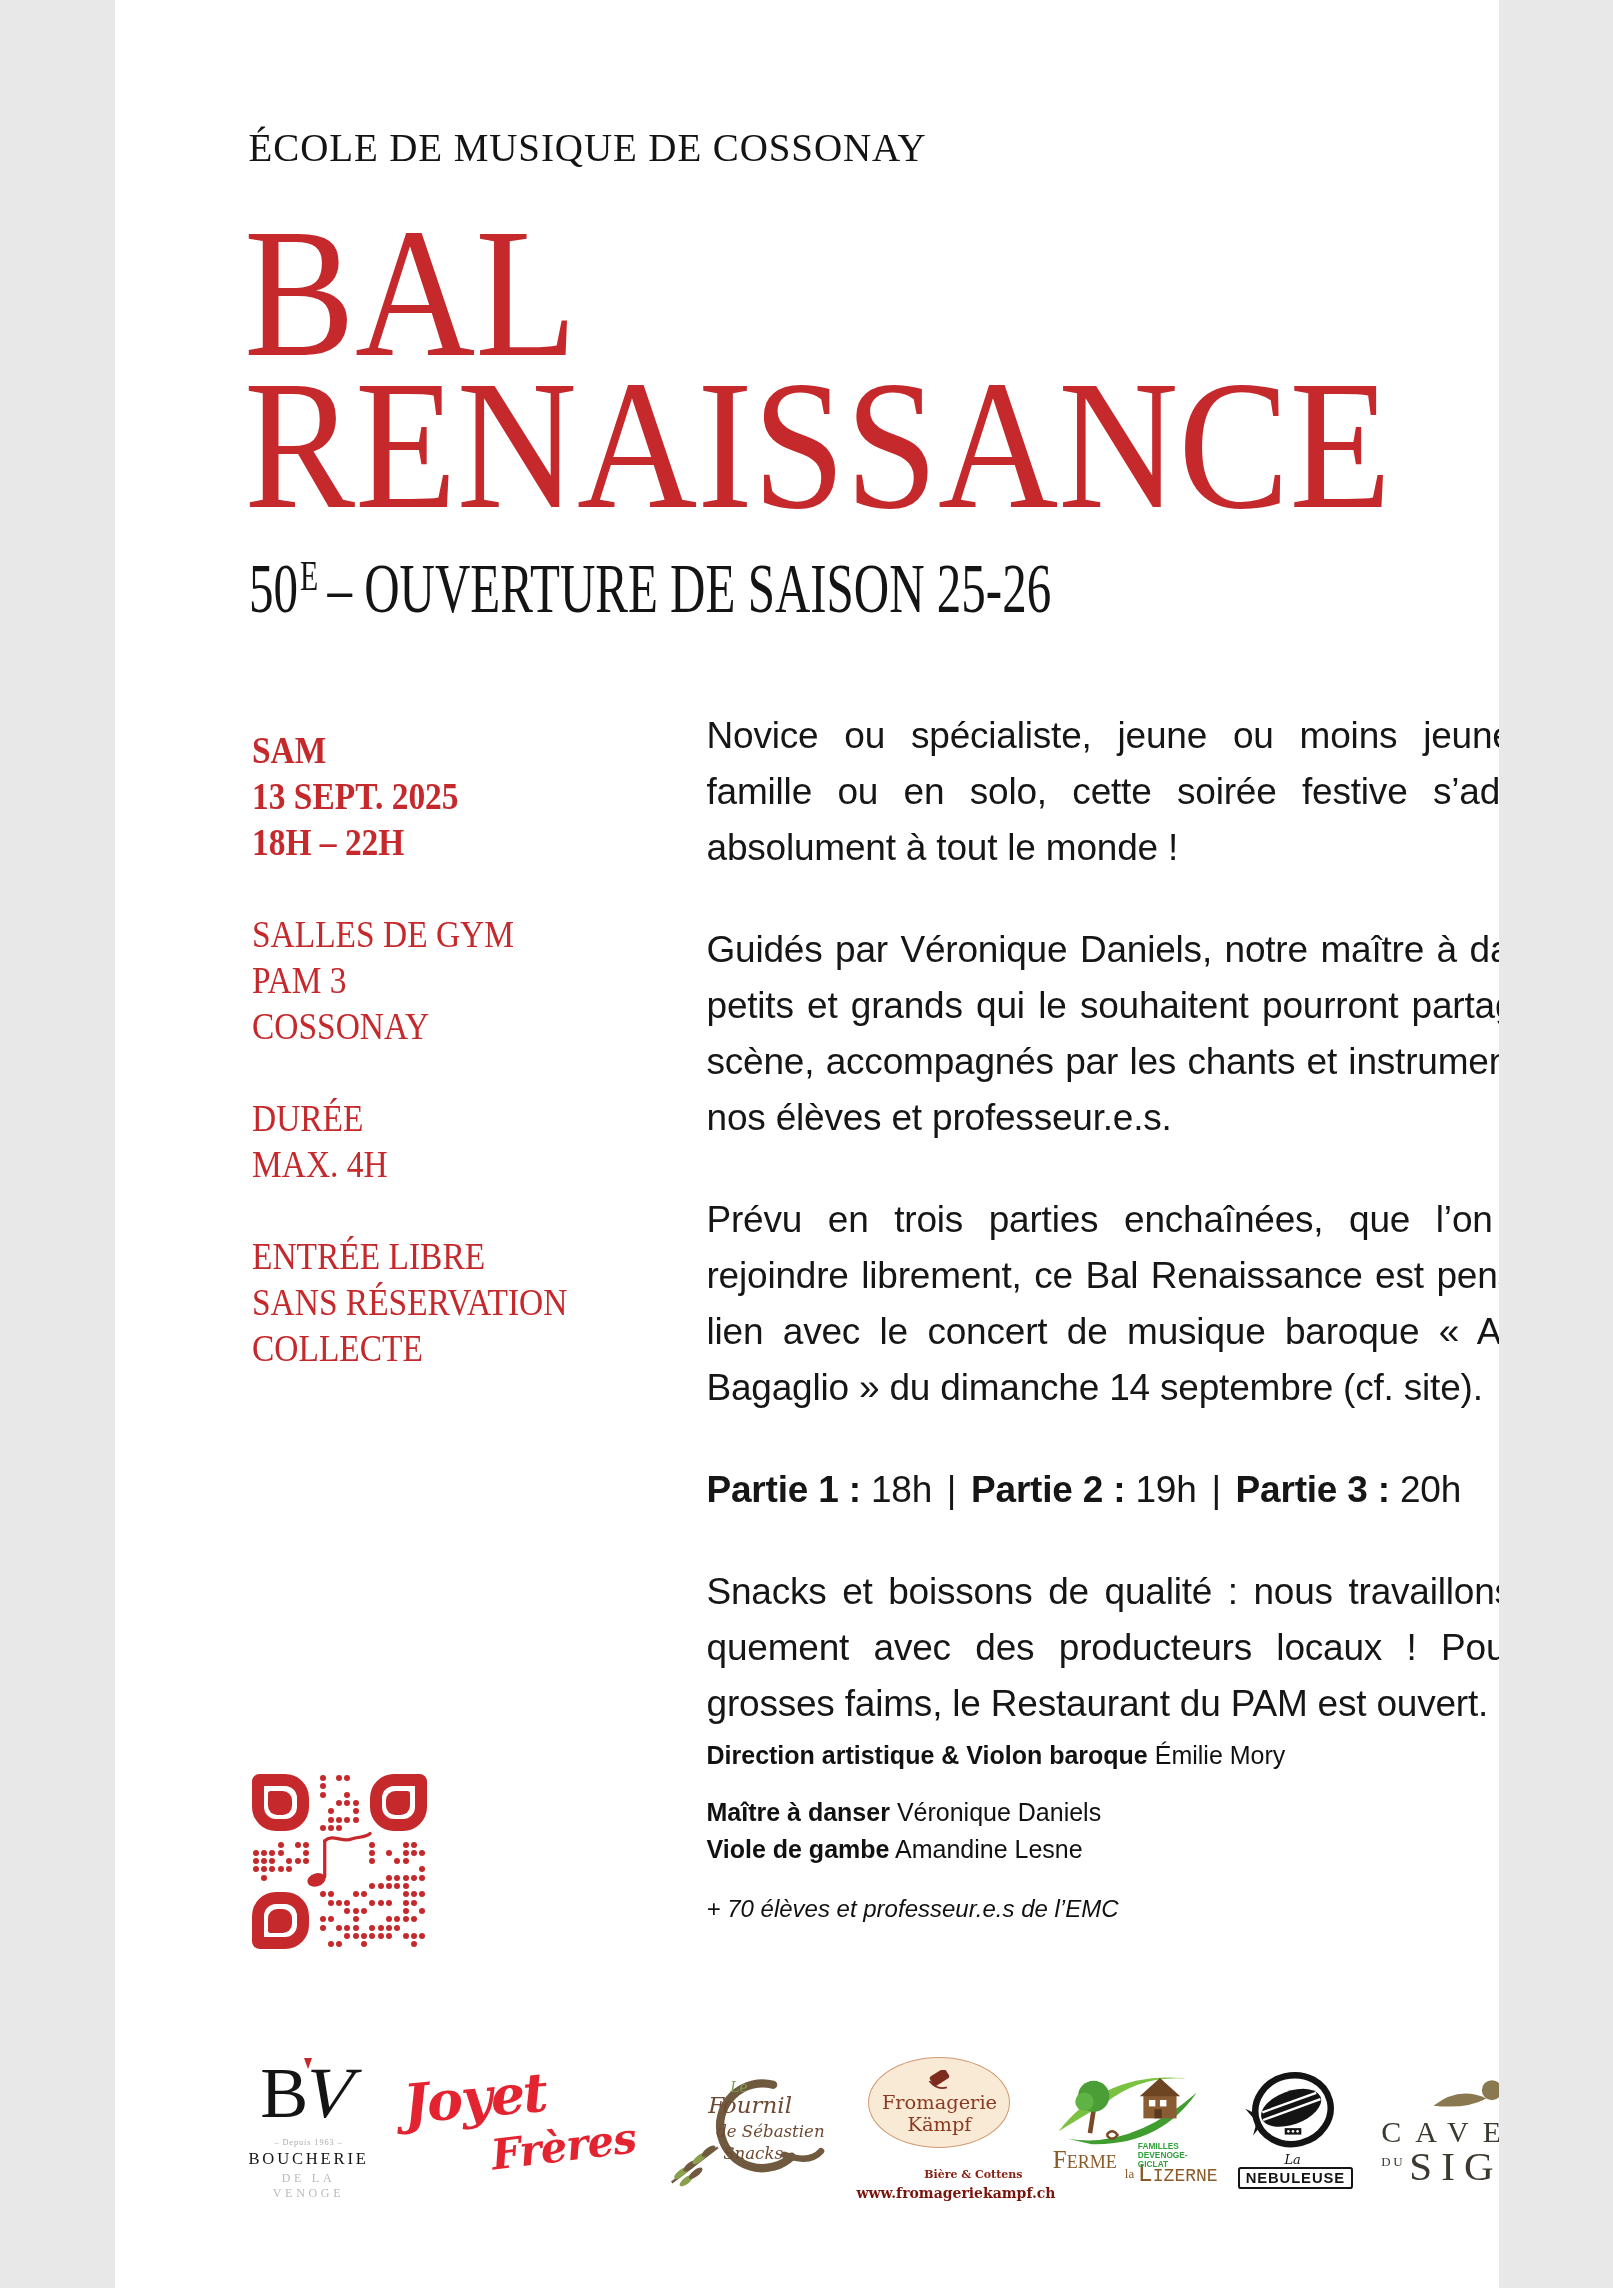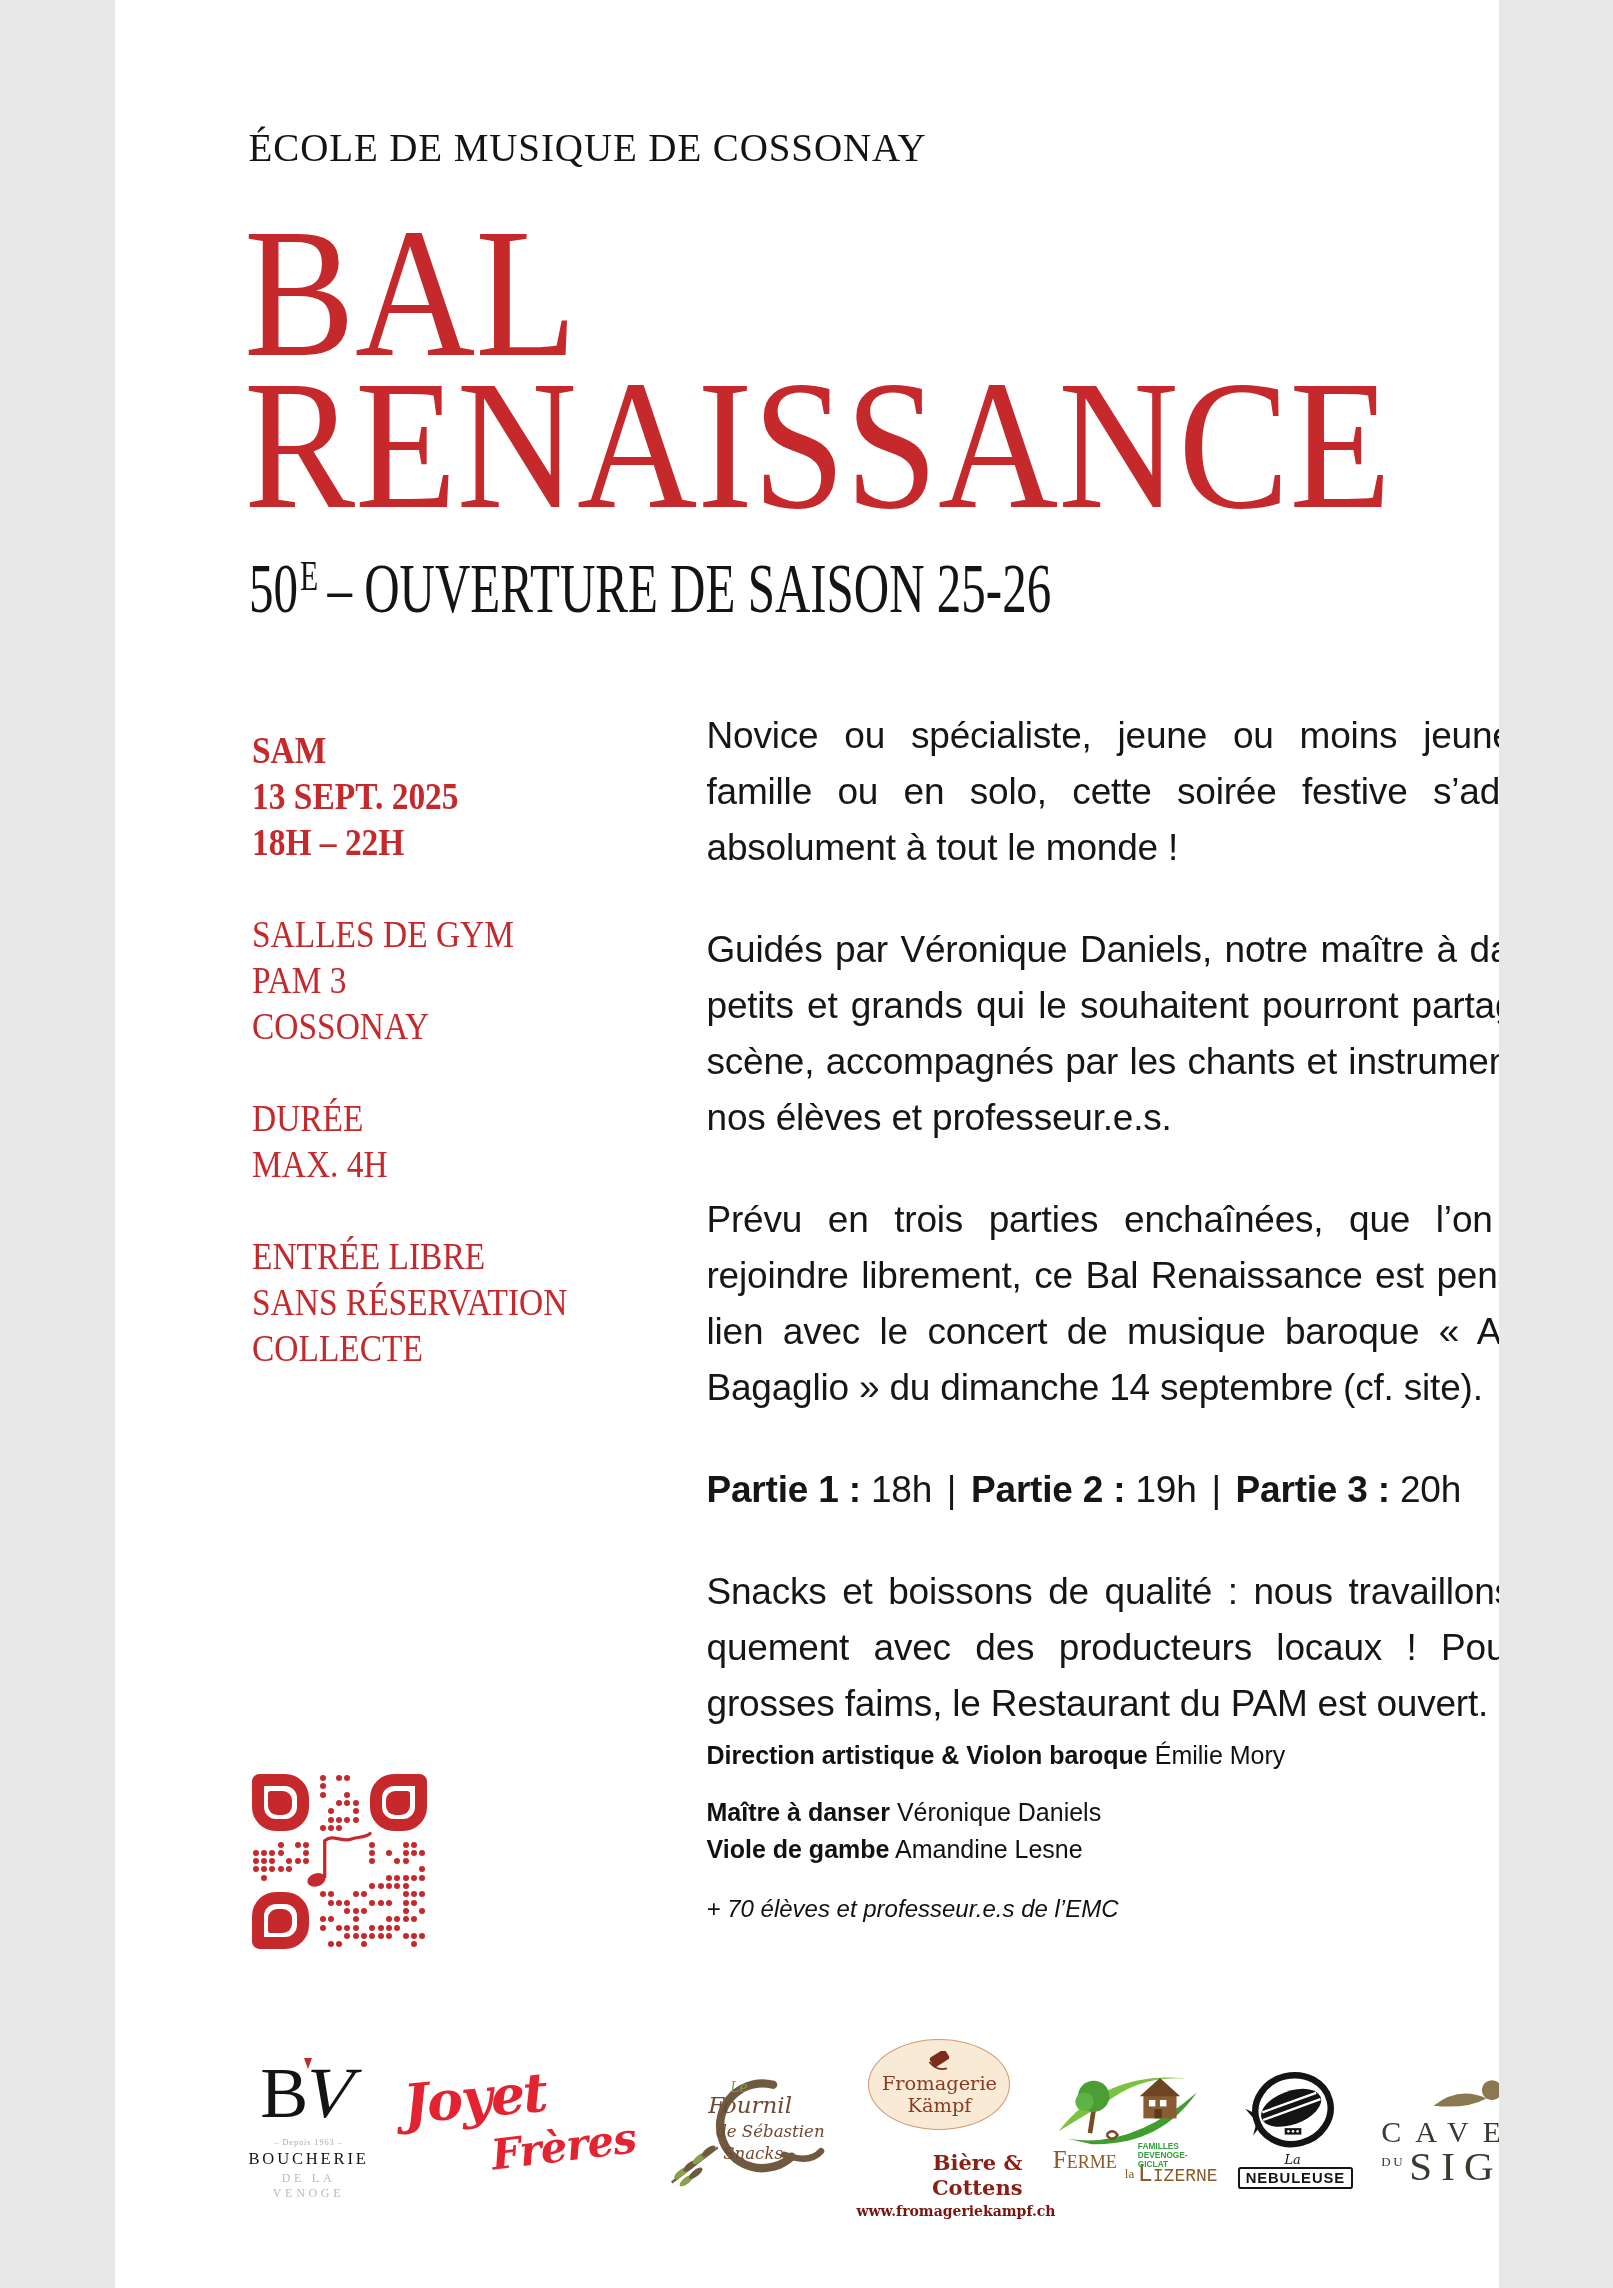--- a/index.html
+++ b/index.html
@@ -90,21 +90,21 @@
     font-family:"DejaVu Serif",serif;font-style:italic;color:#6f4a33;}
   .f-le{position:absolute;left:66px;top:9.2px;font-size:14px;color:#7f9f4f;}
   .f-n1{position:absolute;left:44px;top:22px;font-size:23px;}
   .f-n2{position:absolute;left:52px;top:52px;font-size:16.6px;}
   .f-n3{position:absolute;left:59px;top:74px;font-size:16.6px;}
   
   .sp-kampf{width:166px;text-align:right;}
   .kampf-oval{width:140px;height:89px;margin:0 auto;background:#f9ead6;border:1.8px solid #d09a72;
     border-radius:50%;display:flex;flex-direction:column;align-items:center;justify-content:center;}
   .kampf-t{font-family:"DejaVu Serif",serif;font-size:19.4px;color:#8a3a20;line-height:22px;}
-  .kampf-sub1{font-family:"DejaVu Serif",serif;font-size:21px;font-weight:bold;color:#8a2015;margin-top:20px;}
+  .kampf-sub1{font-family:"DejaVu Serif",serif;font-size:11px;font-weight:bold;color:#8a2015;margin-top:20px;}
   .kampf-sub2{font-family:"DejaVu Serif",serif;font-size:14px;font-weight:bold;color:#7a150d;margin-top:3.7px;}
   
   .sp-lizerne{width:155px;height:129px;}
   .liz-text{position:absolute;left:0;bottom:0;width:100%;height:48px;}
   .liz-ferme{position:absolute;left:0;top:0;font-family:"Liberation Serif",serif;font-size:25px;color:#8a5a28;font-variant:small-caps;}
   .liz-la{position:absolute;left:72px;top:20px;font-family:"Liberation Serif",serif;font-size:13px;color:#8a5a28;}
   .liz-lizerne{position:absolute;left:85px;top:14.8px;font-family:Liberation Mono, monospace;font-size:25px;color:#8a5a28;font-variant:small-caps;}
   .liz-fam{position:absolute;left:85px;top:-3.7px;font-size:8.3px;font-weight:bold;color:#2fa03a;line-height:9.2px;text-align:left;}
   
   .sp-nebuleuse{width:109px;text-align:center;}

